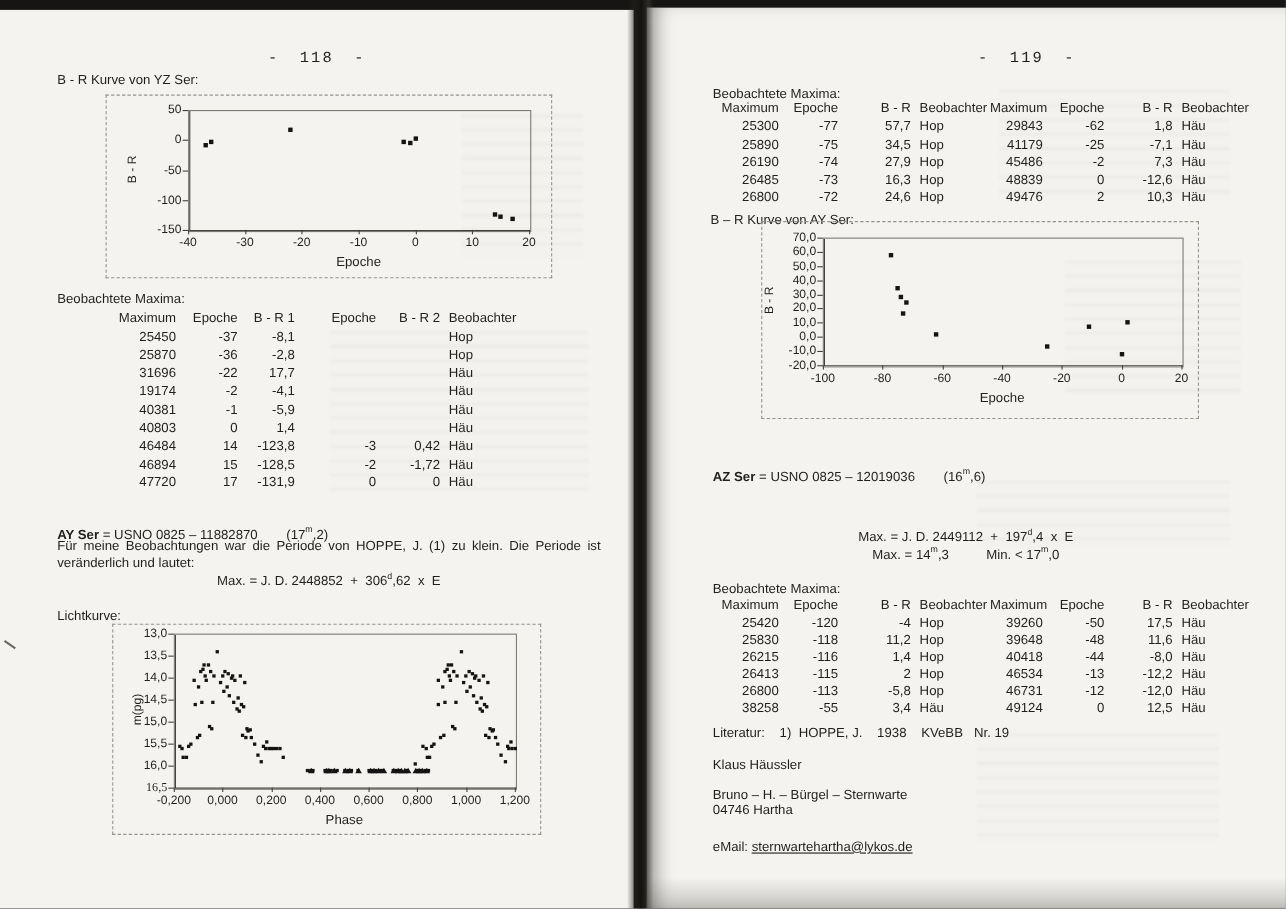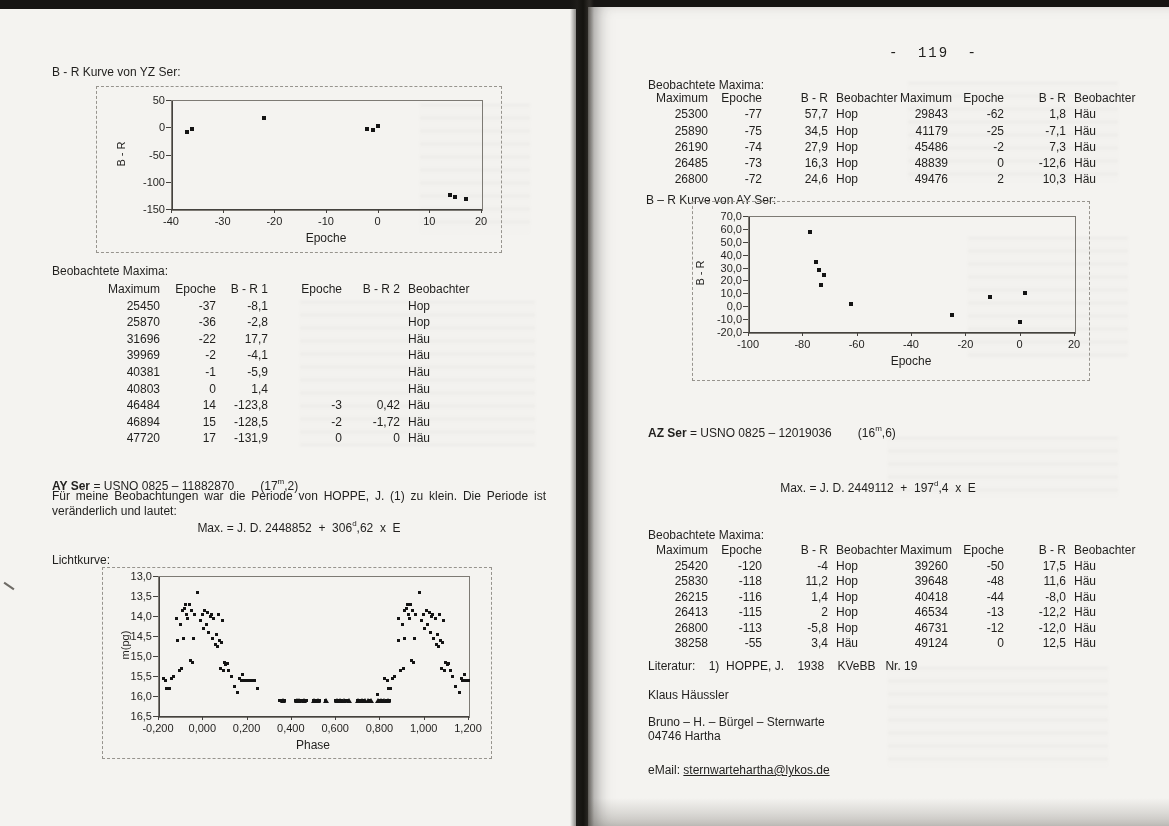--- a/index.html
+++ b/index.html
@@ -82,20 +82,21 @@
 </head>
 <body>
 
 <div>
 
   <div class="page page-left">
     <div class="ghost" style="left:300px;top:292px;width:235px;height:145px;"></div>
     <div class="ghost" style="left:420px;top:95px;width:110px;height:130px;"></div>
     <div class="edge-mark"></div>
 
+    <div class="pagenum">- 118 -</div>
     <div class="lbl lbl-chart1">B - R Kurve von YZ Ser:</div>
     <div class="chart" id="chart-yz">
         <div class="plotbox" style="left: 74px; top: 13px; width: 310px; height: 109px;"></div>
         <div class="ytlab" style="left: 22px; top: 7px;">50</div>
         <div class="ytick" style="left: 69px; top: 13px;"></div>
         <div class="ytlab" style="left: 22px; top: 34.25px;">0</div>
         <div class="ytick" style="left: 69px; top: 40.25px;"></div>
         <div class="ytlab" style="left: 22px; top: 61.5px;">-50</div>
         <div class="ytick" style="left: 69px; top: 67.5px;"></div>
         <div class="ytlab" style="left: 22px; top: 88.75px;">-100</div>
@@ -157,21 +158,21 @@
         </div>
         <div class="tr">
           <div class="td ar">31696</div>
           <div class="td ar">-22</div>
           <div class="td ar">17,7</div>
           <div class="td ar"></div>
           <div class="td ar"></div>
           <div class="td al">Häu</div>
         </div>
         <div class="tr">
-          <div class="td ar">39969</div>
+          <div class="td ar">19174</div>
           <div class="td ar">-2</div>
           <div class="td ar">-4,1</div>
           <div class="td ar"></div>
           <div class="td ar"></div>
           <div class="td al">Häu</div>
         </div>
         <div class="tr">
           <div class="td ar">40381</div>
           <div class="td ar">-1</div>
           <div class="td ar">-5,9</div>
@@ -231,21 +232,21 @@
         <div class="ytlab" style="left: 3px; top: 42px;">14,0</div>
         <div class="ytick" style="left: 50px; top: 48px;"></div>
         <div class="ytlab" style="left: 3px; top: 62px;">14,5</div>
         <div class="ytick" style="left: 50px; top: 68px;"></div>
         <div class="ytlab" style="left: 3px; top: 82px;">15,0</div>
         <div class="ytick" style="left: 50px; top: 88px;"></div>
         <div class="ytlab" style="left: 3px; top: 102px;">15,5</div>
         <div class="ytick" style="left: 50px; top: 108px;"></div>
         <div class="ytlab" style="left: 3px; top: 122px;">16,0</div>
         <div class="ytick" style="left: 50px; top: 128px;"></div>
-        <div class="ytlab" style="left: 3px; top: 142px;">16,5</div>
+        <div class="ytlab" style="left: 3px; top: 142px; font-family: Liberation Serif, serif;">16,5</div>
         <div class="ytick" style="left: 50px; top: 148px;"></div>
         <div class="xtlab" style="left: 27px; top: 154px;">-0,200</div>
         <div class="xtick" style="left: 55px; top: 148px;"></div>
         <div class="xtlab" style="left: 71.2857px; top: 154px;">0,000</div>
         <div class="xtick" style="left: 99.2857px; top: 148px;"></div>
         <div class="xtlab" style="left: 115.571px; top: 154px;">0,200</div>
         <div class="xtick" style="left: 143.571px; top: 148px;"></div>
         <div class="xtlab" style="left: 159.857px; top: 154px;">0,400</div>
         <div class="xtick" style="left: 187.857px; top: 148px;"></div>
         <div class="xtlab" style="left: 204.143px; top: 154px;">0,600</div>
@@ -545,20 +546,23 @@
         <div class="pt" style="left: 324.667px; top: 118.462px; width: 4px; height: 4px;"></div>
         <div class="pt" style="left: 330.1px; top: 88.9467px; width: 4px; height: 4px;"></div>
       </div>
 
     <div class="star-title az-title">
       <b>AZ Ser</b><span> = USNO 0825 – 12019036</span><span class="tgap"></span><span><span>(16</span><sup>m</sup><span>,6)</span></span>
     </div>
     <div class="formula f-az1">
       <span>Max. = J. D. 2449112  +  197</span><sup>d</sup><span>,4  x  E</span>
     </div>
+    <div class="formula f-az2">
+      <span>Max. = 14</span><sup>m</sup><span>,3</span><span class="fgap"></span><span>Min. &lt; 17</span><sup>m</sup><span>,0</span>
+    </div>
 
     <div class="lbl heading-maxima-r2">Beobachtete Maxima:</div>
     <div class="tbl tbl-p119b" id="tbl-p119b">
         <div class="tr">
           <div class="td ar">Maximum</div>
           <div class="td ar">Epoche</div>
           <div class="td ar">B - R</div>
           <div class="td al">Beobachter</div>
           <div class="td ar">Maximum</div>
           <div class="td ar">Epoche</div>

